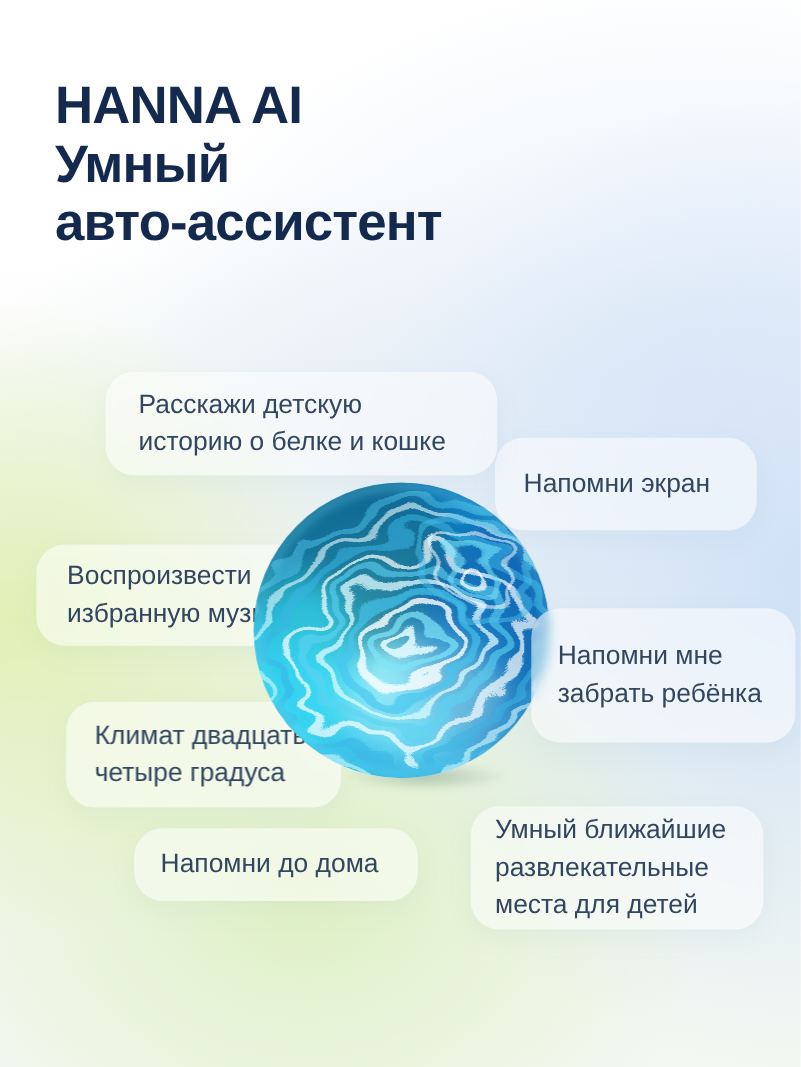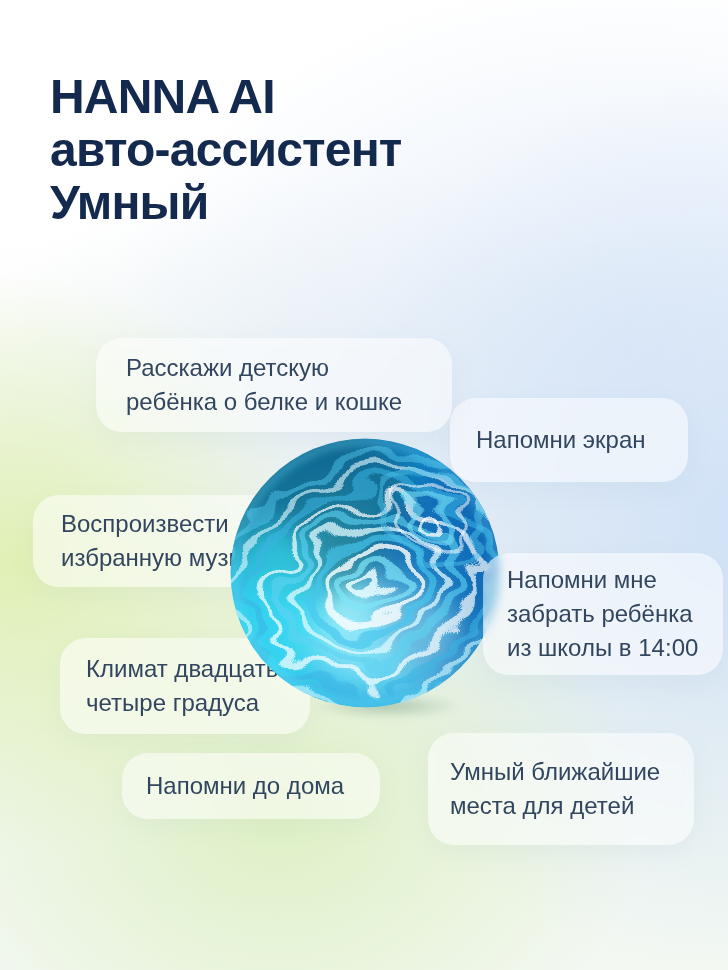--- a/index.html
+++ b/index.html
@@ -45,22 +45,22 @@
     filter:blur(3px);
   }
 </style>
 </head>
 <body>
 
 <div class="page">
 
   <div class="title">
     <div>HANNA AI</div>
+    <div>Умный</div>
     <div>авто-ассистент</div>
-    <div>Умный</div>
   </div>
 
   <div class="orb-shadow"></div>
 
   <div class="orb">
     <svg width="286" height="286" viewBox="0 0 300 300">
       <defs>
         <radialGradient id="g1" cx="42%" cy="62%" r="78%">
           <stop offset="0%" stop-color="#8fe9f8"></stop>
           <stop offset="35%" stop-color="#3ec6ec"></stop>
@@ -107,45 +107,45 @@
             <ellipse cx="222" cy="88" rx="60" ry="42" stroke="#49c0e8" stroke-width="7" opacity="0.5"></ellipse>
           </g>
         </g>
         <circle cx="150" cy="150" r="138" fill="none" stroke="rgba(120,240,255,0.55)" stroke-width="5" filter="url(#soft2)"></circle>
       </g>
     </svg>
   </div>
 
   <div class="bubble b-story">
     <div class="line">Расскажи детскую</div>
-    <div class="line">ребёнка о белке и кошке</div>
+    <div class="line">историю о белке и кошке</div>
   </div>
 
   <div class="bubble b-screen">
     <div class="line">Напомни экран</div>
   </div>
 
   <div class="bubble b-music">
     <div class="line">Воспроизвести</div>
     <div class="line">избранную музыку</div>
   </div>
 
   <div class="bubble b-remind">
     <div class="line">Напомни мне</div>
     <div class="line">забрать ребёнка</div>
-    <div class="line">из школы в 14:00</div>
   </div>
 
   <div class="bubble b-climate">
     <div class="line">Климат двадцать</div>
     <div class="line">четыре градуса</div>
   </div>
 
   <div class="bubble b-route">
     <div class="line">Напомни до дома</div>
   </div>
 
   <div class="bubble b-places">
     <div class="line">Умный ближайшие</div>
+    <div class="line">развлекательные</div>
     <div class="line">места для детей</div>
   </div>
 
 </div>
 
 </body></html>

